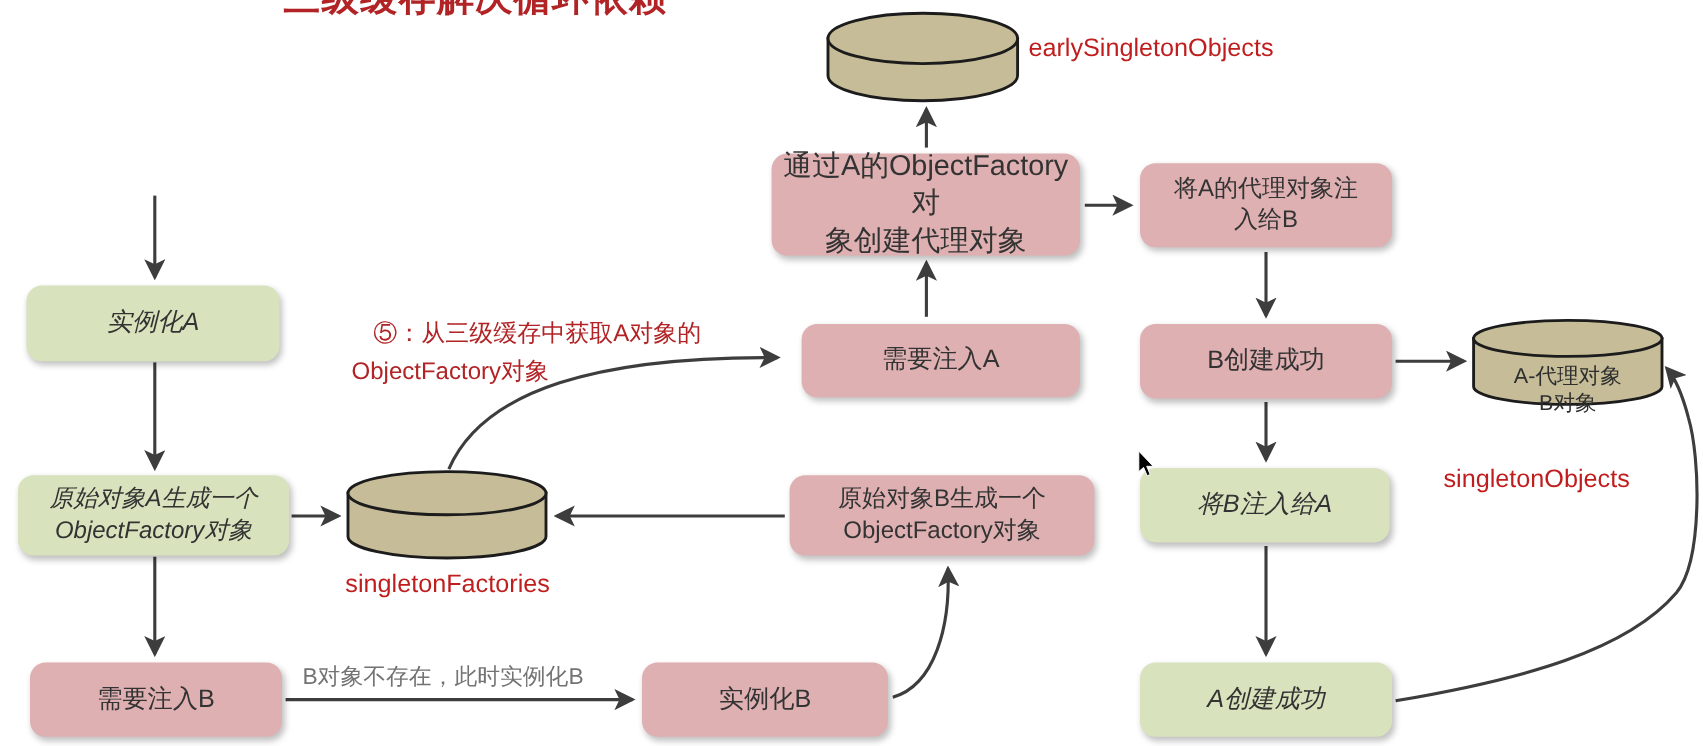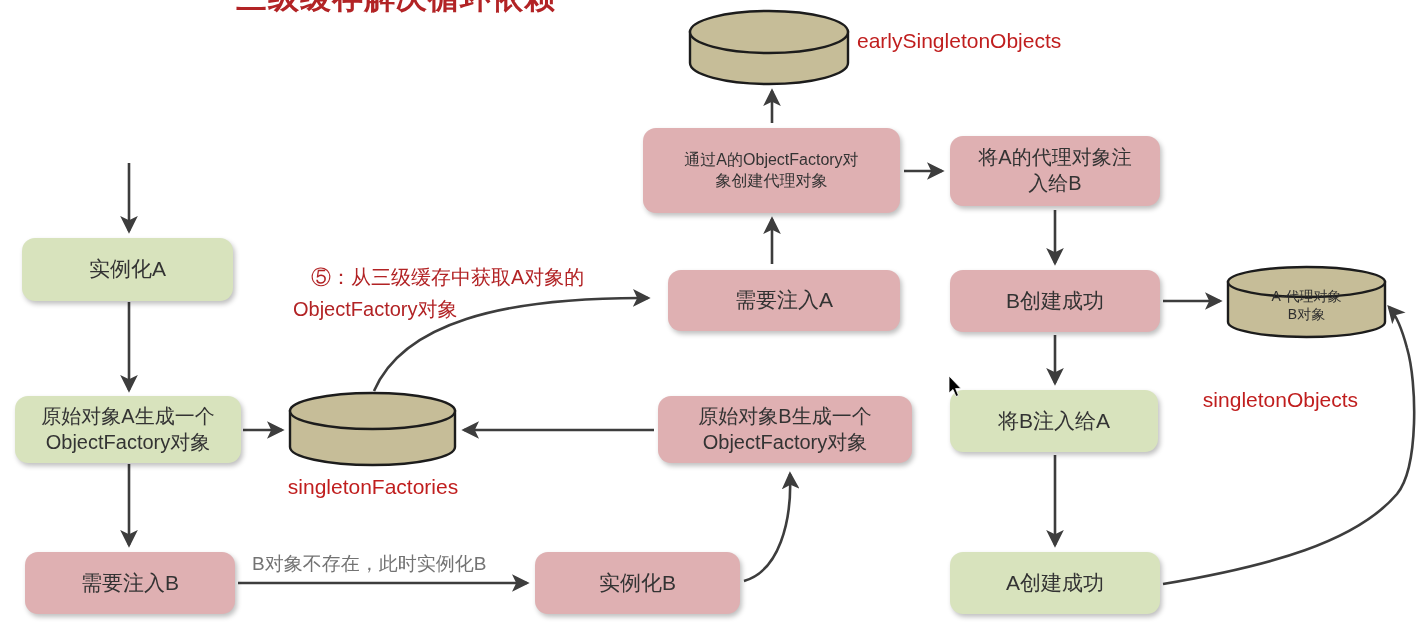--- a/index.html
+++ b/index.html
@@ -10,42 +10,42 @@
   svg.layer{position:absolute;left:0;top:0;z-index:1;}
   .edge{stroke:var(--arrow,#3d3d3d);stroke-width:2.6;fill:none;}
   #ah path{fill:var(--arrow,#3d3d3d);}
   .cyl{fill:var(--cylinder,#c6bd98);stroke:#1c1c1c;stroke-width:2.4;}
   .node{
     position:absolute;z-index:2;display:flex;align-items:center;justify-content:center;
     text-align:center;border-radius:13px;font-size:21px;color:var(--node_text,#333);
     box-shadow:2px 3px 5px rgba(0,0,0,.25);white-space:pre-line;line-height:1.28;
   }
   .pink{background:var(--pink,#dfb0b2);}
-  .green{background:var(--green,#d8e3bd);}
+  .green{background:var(--green,#d8e3bd);font-style:italic;}
   .cache-label{
     position:absolute;z-index:2;color:var(--red_text,#c01e1e);font-size:21px;text-align:center;
   }
   .cyl-contents{
-    position:absolute;z-index:2;color:#2e2e2e;font-size:14px;text-align:center;
-    white-space:pre-line;line-height:1.3;
+    position:absolute;z-index:2;color:#2e2e2e;font-size:18px;text-align:center;
+    white-space:pre-line;line-height:1.3;margin-top:15px;
   }
   .annotation{position:absolute;z-index:2;color:var(--annotation_red,#b22325);font-size:20px;}
   .edge-label{position:absolute;z-index:2;color:#737373;font-size:19px;}
   #page-title{
     position:absolute;left:236px;top:-23px;z-index:2;font-size:31px;font-weight:700;
     letter-spacing:1px;color:var(--annotation_red,#b22325);
   }
   
   #n-instantiate-a{left:22px;top:238px;width:211px;height:63px;}
   #n-a-factory{left:15px;top:396px;width:226px;height:67px;font-size:20px;}
   #n-need-inject-b{left:25px;top:552px;width:210px;height:62px;}
   #n-instantiate-b{left:535px;top:552px;width:205px;height:62px;}
   #n-b-factory{left:658px;top:396px;width:254px;height:67px;font-size:20px;}
   #n-need-inject-a{left:668px;top:270px;width:232px;height:61px;}
-  #n-create-proxy{left:643px;top:128px;width:257px;height:85px;font-size:16px;}
+  #n-create-proxy{left:643px;top:128px;width:257px;height:85px;font-size:24px;}
   #n-inject-proxy-to-b{left:950px;top:136px;width:210px;height:70px;font-size:20px;}
   #n-b-created{left:950px;top:270px;width:210px;height:62px;border-radius:13px;}
   #n-inject-b-to-a{left:950px;top:390px;width:208px;height:62px;}
   #n-a-created{left:950px;top:552px;width:210px;height:62px;}
   #lbl-early{left:857px;top:29px;}
   #lbl-factories{left:281px;top:475px;width:184px;}
   #lbl-objects{left:1193px;top:343px;width:175px;margin-top:45px;}
   #contents-objects{left:1238px;top:287px;width:137px;}
   #annot-line1{left:311px;top:264px;}
   #annot-line2{left:293px;top:296px;}

